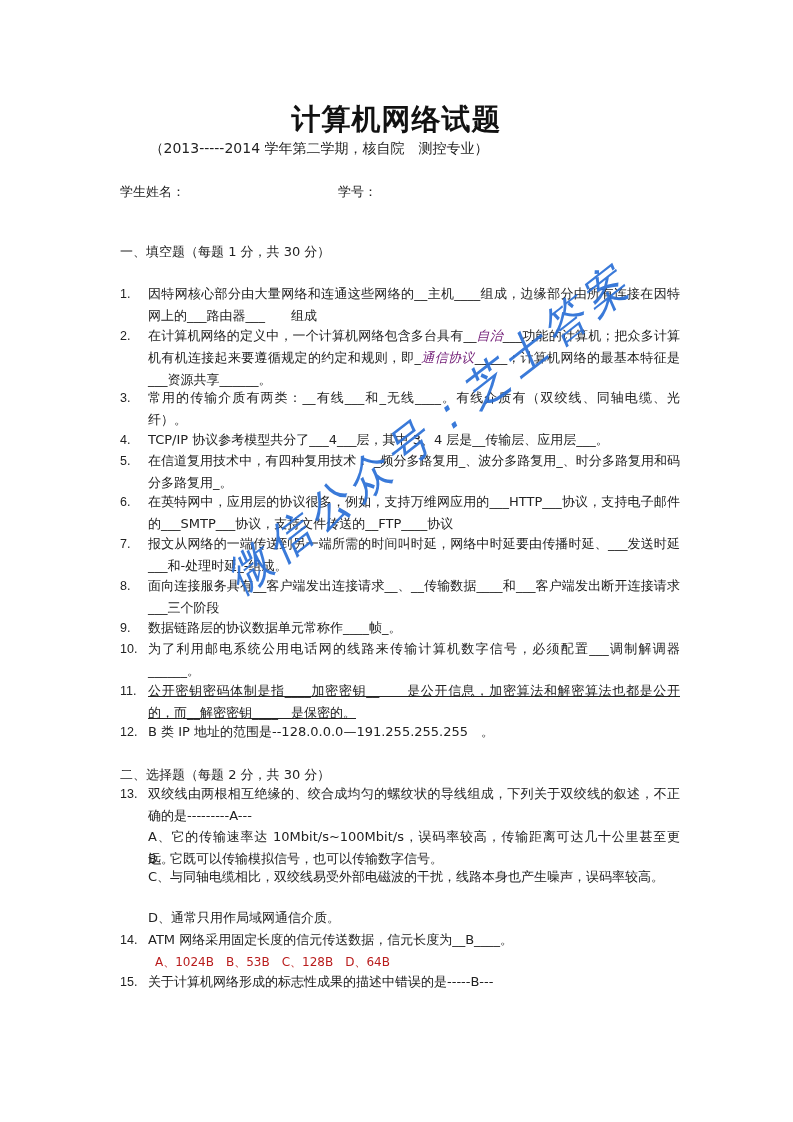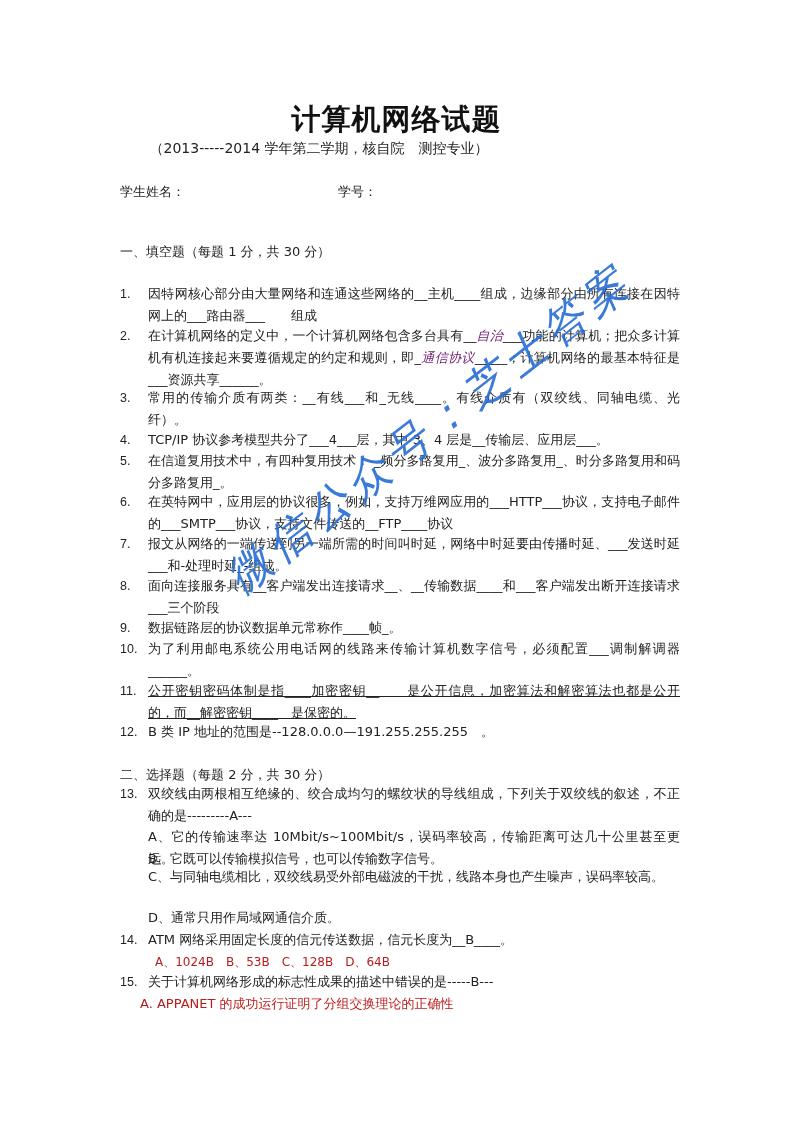--- a/index.html
+++ b/index.html
@@ -195,17 +195,16 @@
   <div class="q" style="top:929px;">
     <span class="num">14.</span>
     <div class="body">ATM 网络采用固定长度的信元传送数据，信元长度为__B____。</div>
   </div>
   <div class="opt" style="top:951px; left:155px; font-size:12px;">A、1024B　B、53B　C、128B　D、64B</div>
 
   <div class="q" style="top:971px;">
     <span class="num">15.</span>
     <div class="body">关于计算机网络形成的标志性成果的描述中错误的是-----B---</div>
   </div>
-  <div class="opt" style="top:993px; left:140px;">A.  APPANET 的成功运行证明了分组交换理论的正确性</div>
 
   <div class="watermark">微信公众号：芝士答案</div>
 
 </div>
 
 </body></html>

